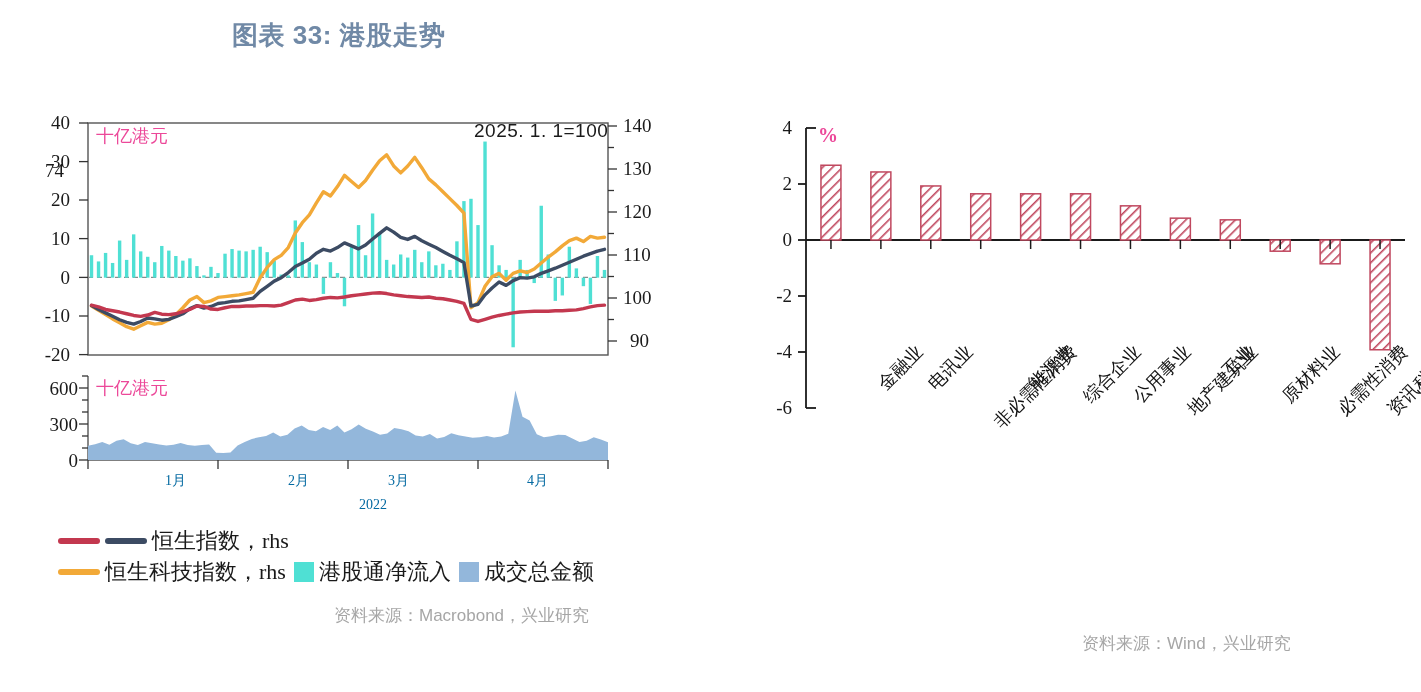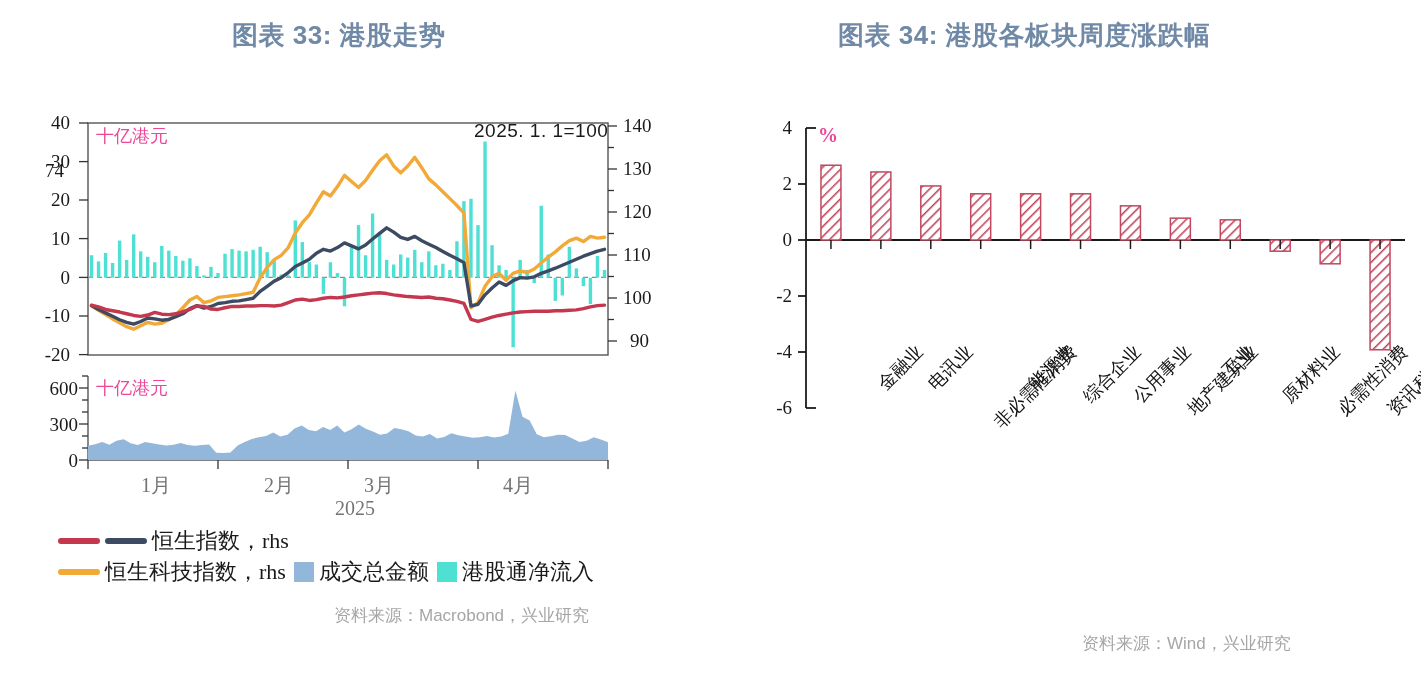--- a/index.html
+++ b/index.html
@@ -62,23 +62,24 @@
   .unit-lbl {
     position: absolute;
     font-family: "Liberation Serif", serif;
     font-size: 18px;
     color: #ec4899;
     white-space: nowrap;
   }
   .tick-lbl {
     position: absolute;
     font-family: "Liberation Serif", serif;
-    font-size: 20px;
-    color: #737373;
-    white-space: nowrap;
+    font-size: 14px;
+    color: #0369a1;
+    white-space: nowrap;
+    margin-left: 24px;
   }
   .norm-lbl {
     position: absolute;
     font-family: "Liberation Sans", sans-serif;
     font-size: 19px;
     color: #1a1a1a;
     white-space: nowrap;
     letter-spacing: 0.5px;
   }
 
@@ -318,54 +319,53 @@
 
     <div class="axis-num" style="left:18px; top:378px; width:60px;">600</div>
     <div class="axis-num" style="left:18px; top:414px; width:60px;">300</div>
     <div class="axis-num" style="left:18px; top:450px; width:60px;">0</div>
     <div class="unit-lbl" style="left:96px; top:376px;">十亿港元</div>
 
     <div class="tick-lbl" style="left:141px; top:472px;">1月</div>
     <div class="tick-lbl" style="left:264px; top:472px;">2月</div>
     <div class="tick-lbl" style="left:364px; top:472px;font-family:Liberation Serif, serif;">3月</div>
     <div class="tick-lbl" style="left:503px; top:472px;">4月</div>
-    <div class="tick-lbl" style="left:335px; top:497px;">2025</div>
+    <div class="tick-lbl" style="left:335px; top:497px;">2022</div>
 
     <div class="legend-left">
       <div class="legend-row">
         <span class="lg-item">
           <span class="lg-line" style="background:#c3384f;"></span>
         </span>
         <span class="lg-item">
           <span class="lg-line" style="background:#3c4b63;"></span>
           <span class="lg-txt">恒生指数，rhs</span>
         </span>
       </div>
       <div class="legend-row">
         <span class="lg-item">
           <span class="lg-line" style="background:#f2a938;"></span>
           <span class="lg-txt">恒生科技指数，rhs</span>
         </span>
         <span class="lg-item">
+          <span class="lg-sq" style="background:#4fe0d4;"></span>
+          <span class="lg-txt">港股通净流入</span>
+        </span>
+        <span class="lg-item">
           <span class="lg-sq" style="background:#93b7db;"></span>
           <span class="lg-txt">成交总金额</span>
         </span>
-        <span class="lg-item">
-          <span class="lg-sq" style="background:#4fe0d4;"></span>
-          <span class="lg-txt">港股通净流入</span>
-        </span>
       </div>
     </div>
 
     <div class="source-note" id="source-left">资料来源：Macrobond，兴业研究</div>
   </div>
 
   <div class="panel" id="panel-right">
 
-    <div class="fig-title" id="title-34" style="left:78px;">图表 34: 港股各板块周度涨跌幅</div>
 
     <svg id="fig34" width="661" height="330" style="position:absolute; left:0; top:110px;">
       <defs>
         <pattern id="hatch" patternUnits="userSpaceOnUse" width="7" height="7" patternTransform="rotate(45)">
           <rect width="7" height="7" fill="#ffffff"></rect>
           <line x1="0" y1="0" x2="0" y2="7" stroke="#c0485f" stroke-width="3.2"></line>
         </pattern>
       </defs>
 
       <g stroke="#1a1a1a" stroke-width="1.8" fill="none">

